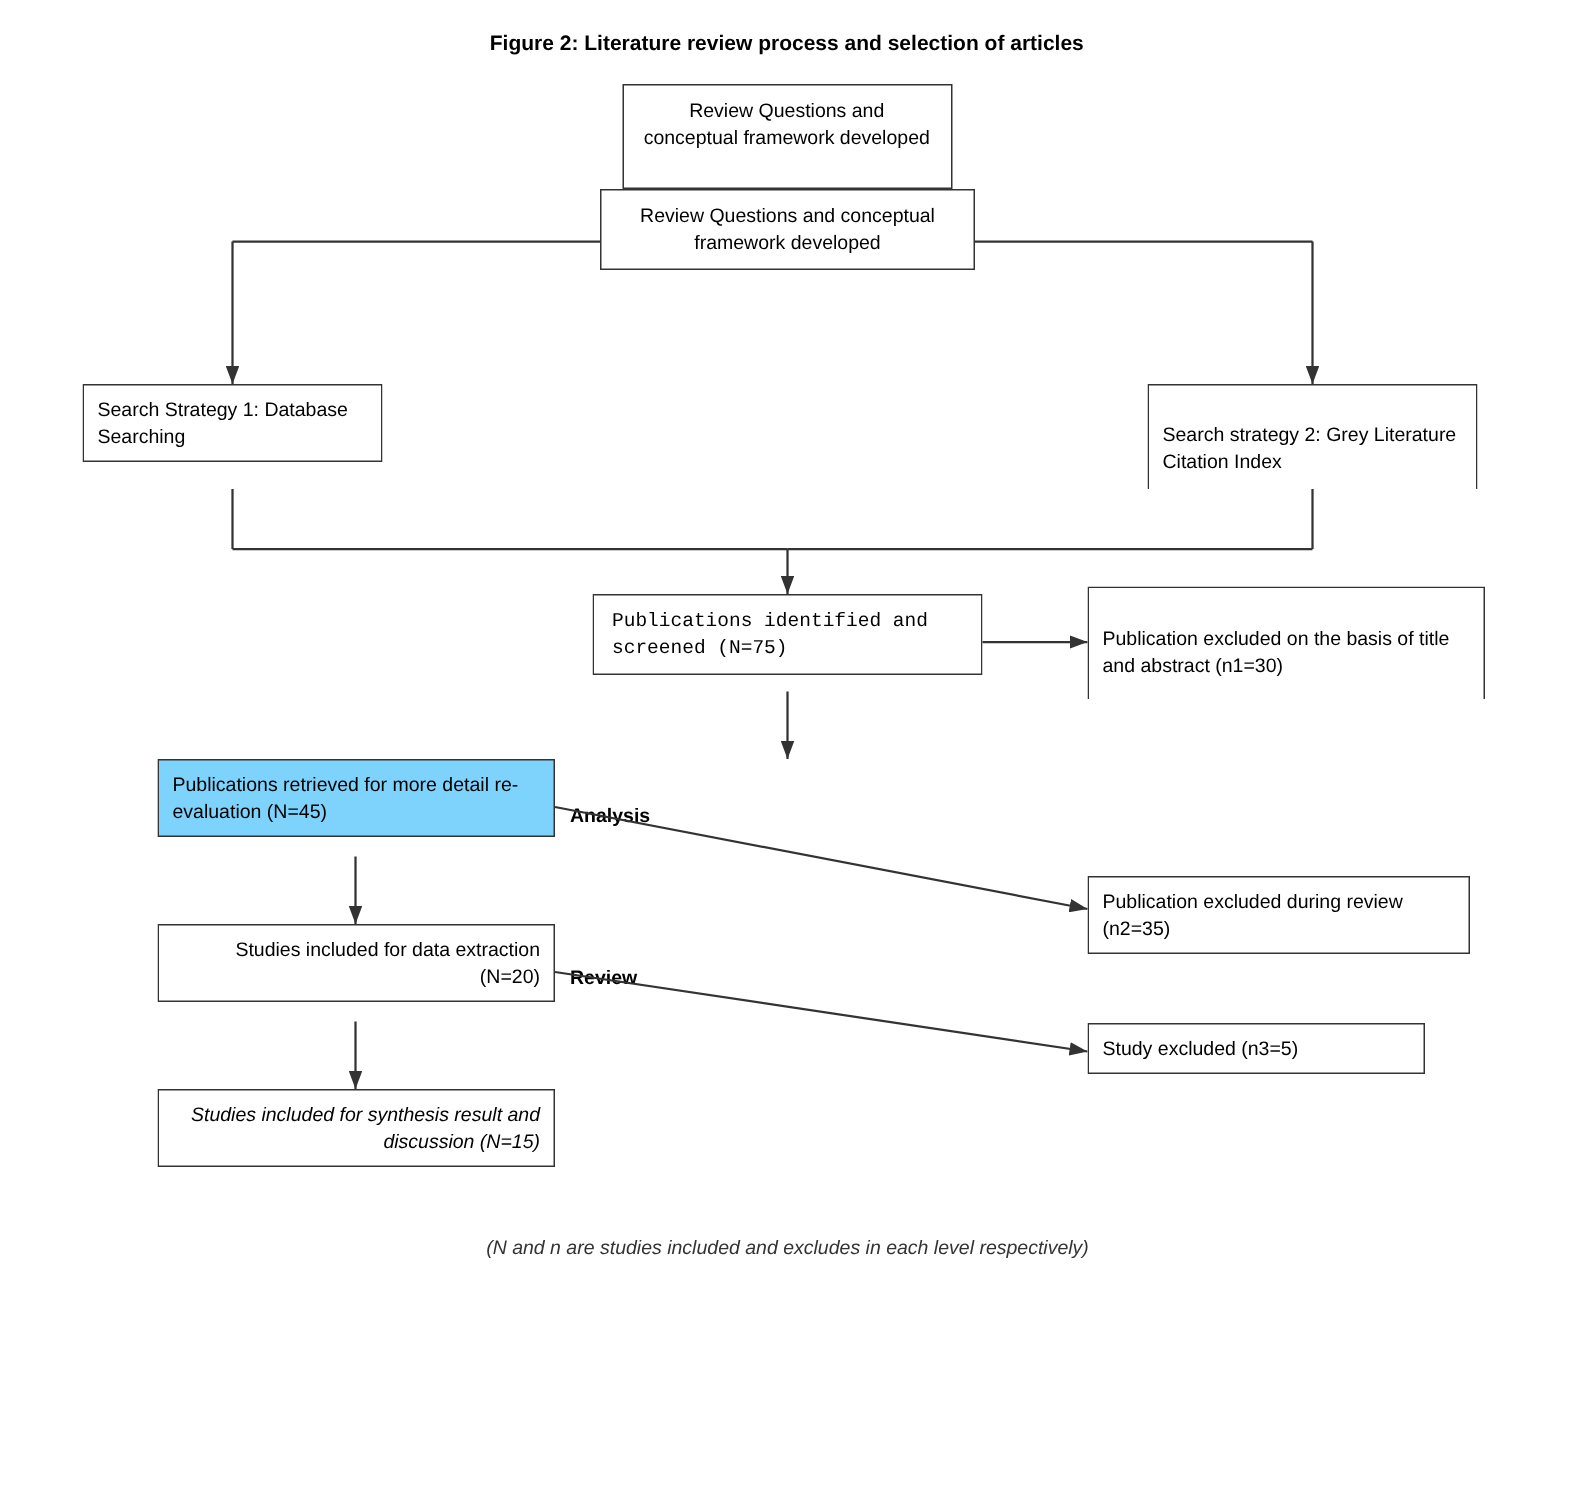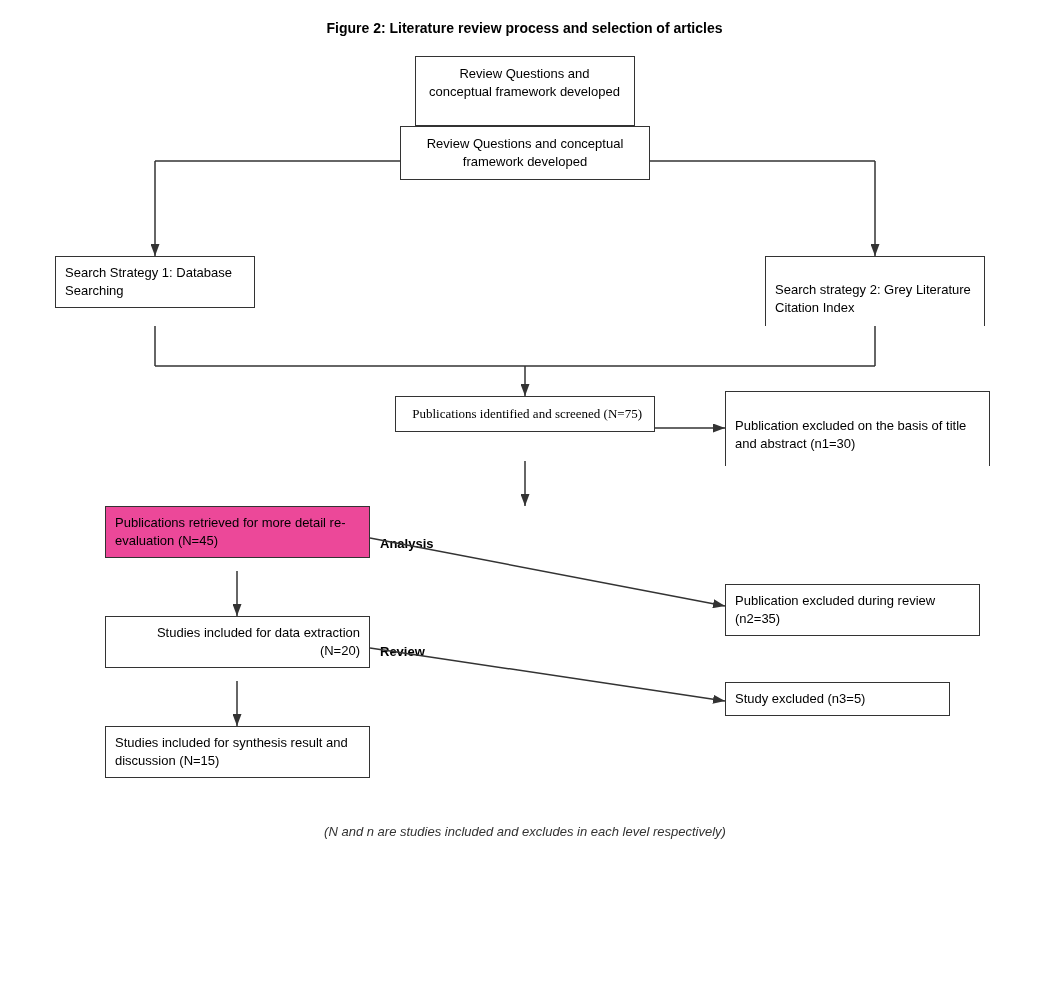--- a/index.html
+++ b/index.html
@@ -88,37 +88,37 @@
       </foreignObject>
 
       <line x1="110" y1="200" x2="110" y2="240" stroke="#333" stroke-width="1.5"></line>
       <line x1="110" y1="240" x2="480" y2="240" stroke="#333" stroke-width="1.5"></line>
       <line x1="480" y1="240" x2="480" y2="270" stroke="#333" stroke-width="1.5" marker-end="url(#arrowhead)"></line>
 
       <line x1="830" y1="200" x2="830" y2="240" stroke="#333" stroke-width="1.5"></line>
       <line x1="830" y1="240" x2="480" y2="240" stroke="#333" stroke-width="1.5"></line>
 
       <foreignObject x="350" y="270" width="260" height="65">
-        <div xmlns="http://www.w3.org/1999/xhtml" style="border:1.5px solid #333;padding:8px 12px;text-align:right;background:#fff;font-family:Liberation Serif, serif;font-size:13px;line-height:1.4;">
+        <div xmlns="http://www.w3.org/1999/xhtml" style="border:1.5px solid #333;padding:8px 12px;text-align:left;background:#fff;font-family:Liberation Mono, monospace;font-size:13px;line-height:1.4;">
           <span>Publications identified and screened (N=75)</span>
         </div>
       </foreignObject>
 
       <line x1="480" y1="335" x2="480" y2="380" stroke="#333" stroke-width="1.5" marker-end="url(#arrowhead)"></line>
 
       <line x1="610" y1="302" x2="680" y2="302" stroke="#333" stroke-width="1.5" marker-end="url(#arrowhead)"></line>
 
       <foreignObject x="680" y="265" width="265" height="75">
         <div xmlns="http://www.w3.org/1999/xhtml" style="border:1.5px solid #333;padding:25px 9px;text-align:left;background:#fff;font-family:Arial,sans-serif;font-size:13px;line-height:1.4;">
           <span>Publication excluded on the basis of title and abstract (n1=30)</span>
         </div>
       </foreignObject>
 
       <foreignObject x="60" y="380" width="265" height="65">
-        <div xmlns="http://www.w3.org/1999/xhtml" style="border:1.5px solid #333;padding:7px 9px;text-align:left;background:#ec4899;font-family:Arial,sans-serif;font-size:13px;line-height:1.4;">
+        <div xmlns="http://www.w3.org/1999/xhtml" style="border:1.5px solid #333;padding:7px 9px;text-align:left;background:#7dd3fc;font-family:Arial,sans-serif;font-size:13px;line-height:1.4;">
           <span>Publications retrieved for more detail re-evaluation (N=45)</span>
         </div>
       </foreignObject>
 
       <text x="335" y="422" font-family="Arial" font-size="13" font-weight="bold" fill="#000">Analysis</text>
 
       <line x1="192" y1="445" x2="192" y2="490" stroke="#333" stroke-width="1.5" marker-end="url(#arrowhead)"></line>
 
       <line x1="325" y1="412" x2="680" y2="480" stroke="#333" stroke-width="1.5" marker-end="url(#arrowhead)"></line>
 
@@ -140,21 +140,21 @@
 
       <line x1="325" y1="522" x2="680" y2="575" stroke="#333" stroke-width="1.5" marker-end="url(#arrowhead)"></line>
 
       <foreignObject x="680" y="556" width="225" height="50">
         <div xmlns="http://www.w3.org/1999/xhtml" style="border:1.5px solid #333;padding:7px 9px;text-align:left;background:#fff;font-family:Arial,sans-serif;font-size:13px;line-height:1.4;">
           <span>Study excluded (n3=5)</span>
         </div>
       </foreignObject>
 
       <foreignObject x="60" y="600" width="265" height="65">
-        <div xmlns="http://www.w3.org/1999/xhtml" style="border:1.5px solid #333;padding:7px 9px;text-align:left;background:#fff;font-family:Arial,sans-serif;font-size:13px;line-height:1.4;">
+        <div xmlns="http://www.w3.org/1999/xhtml" style="border:1.5px solid #333;padding:7px 9px;text-align:right;background:#fff;font-family:Arial,sans-serif;font-size:13px;line-height:1.4;font-style:italic;">
           <span>Studies included for synthesis result and discussion (N=15)</span>
         </div>
       </foreignObject>
 
       <text x="480" y="710" font-family="Arial" font-size="13" fill="#333" text-anchor="middle" font-style="italic">(N and n are studies included and excludes in each level respectively)</text>
     </svg>
   </div>
 
 </div>
 

